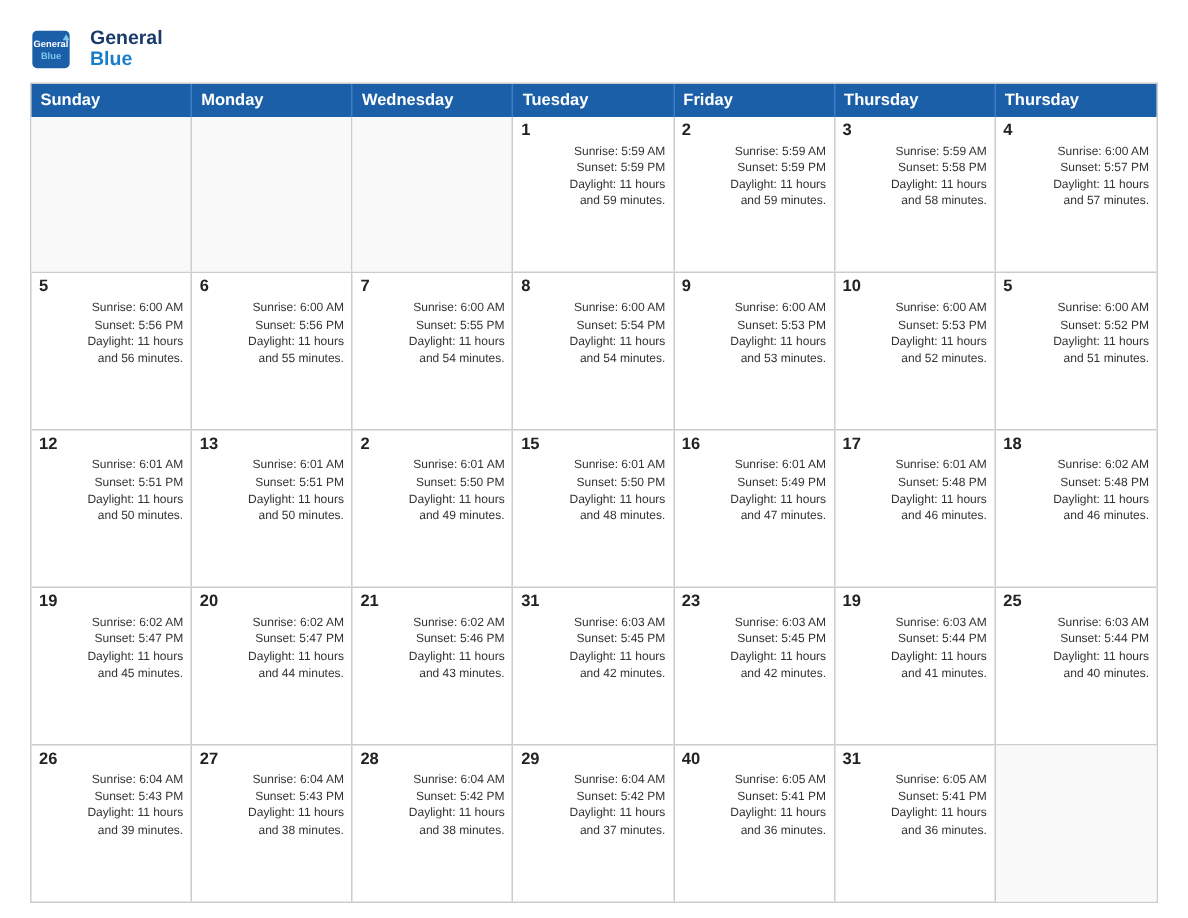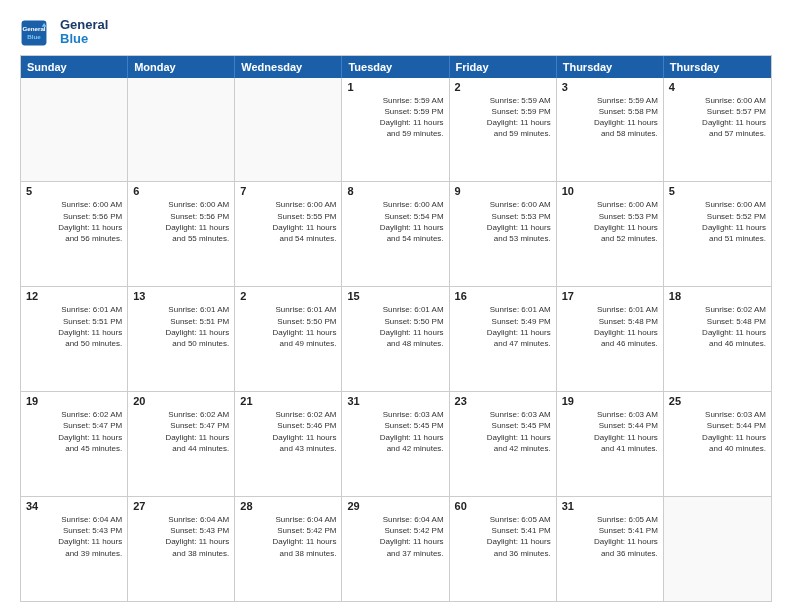--- a/index.html
+++ b/index.html
@@ -323,21 +323,21 @@
           <div class="cal-cell">
             <div class="day-num">25</div>
             <div class="cell-detail" style="white-space: pre-line;">Sunrise: 6:03 AM
 Sunset: 5:44 PM
 Daylight: 11 hours
 and 40 minutes.</div>
           </div>
         </div>
         <div class="cal-row">
           <div class="cal-cell">
-            <div class="day-num">34</div>
+            <div class="day-num">26</div>
             <div class="cell-detail" style="white-space: pre-line;">Sunrise: 6:04 AM
 Sunset: 5:43 PM
 Daylight: 11 hours
 and 39 minutes.</div>
           </div>
           <div class="cal-cell">
             <div class="day-num">27</div>
             <div class="cell-detail" style="white-space: pre-line;">Sunrise: 6:04 AM
 Sunset: 5:43 PM
 Daylight: 11 hours
@@ -351,21 +351,21 @@
 and 38 minutes.</div>
           </div>
           <div class="cal-cell">
             <div class="day-num">29</div>
             <div class="cell-detail" style="white-space: pre-line;">Sunrise: 6:04 AM
 Sunset: 5:42 PM
 Daylight: 11 hours
 and 37 minutes.</div>
           </div>
           <div class="cal-cell">
-            <div class="day-num">60</div>
+            <div class="day-num">40</div>
             <div class="cell-detail" style="white-space: pre-line;">Sunrise: 6:05 AM
 Sunset: 5:41 PM
 Daylight: 11 hours
 and 36 minutes.</div>
           </div>
           <div class="cal-cell">
             <div class="day-num">31</div>
             <div class="cell-detail" style="white-space: pre-line;">Sunrise: 6:05 AM
 Sunset: 5:41 PM
 Daylight: 11 hours

